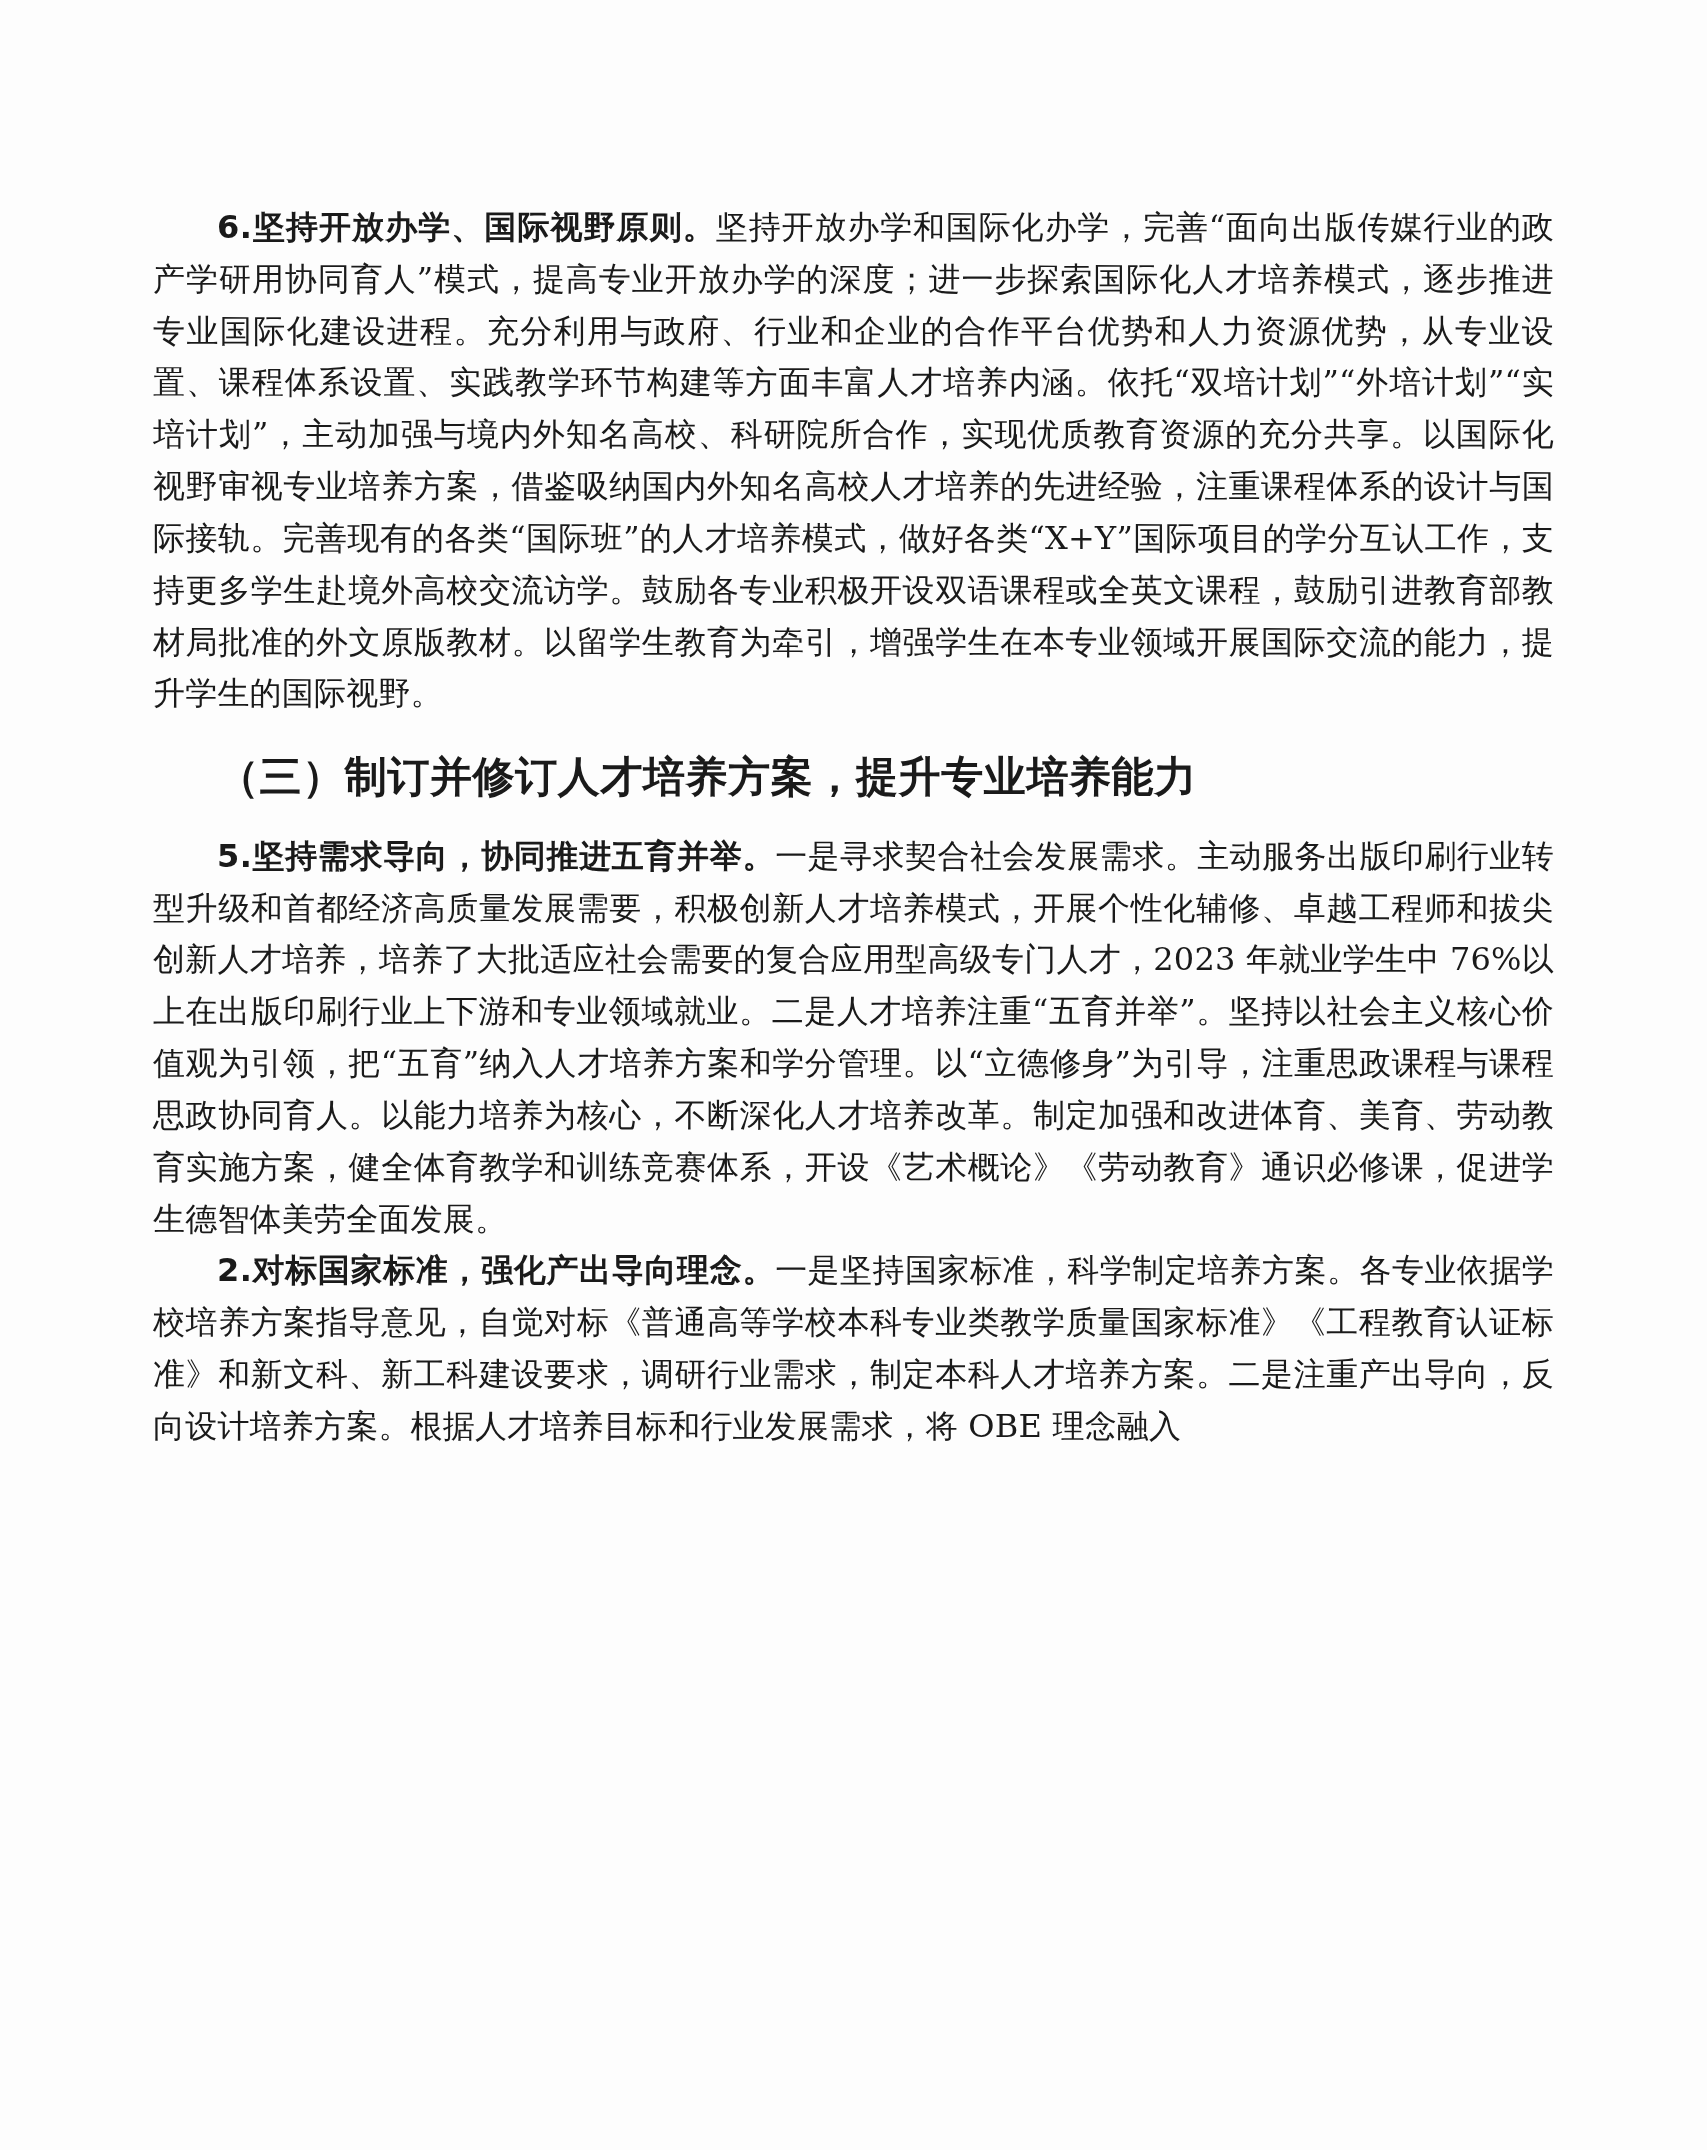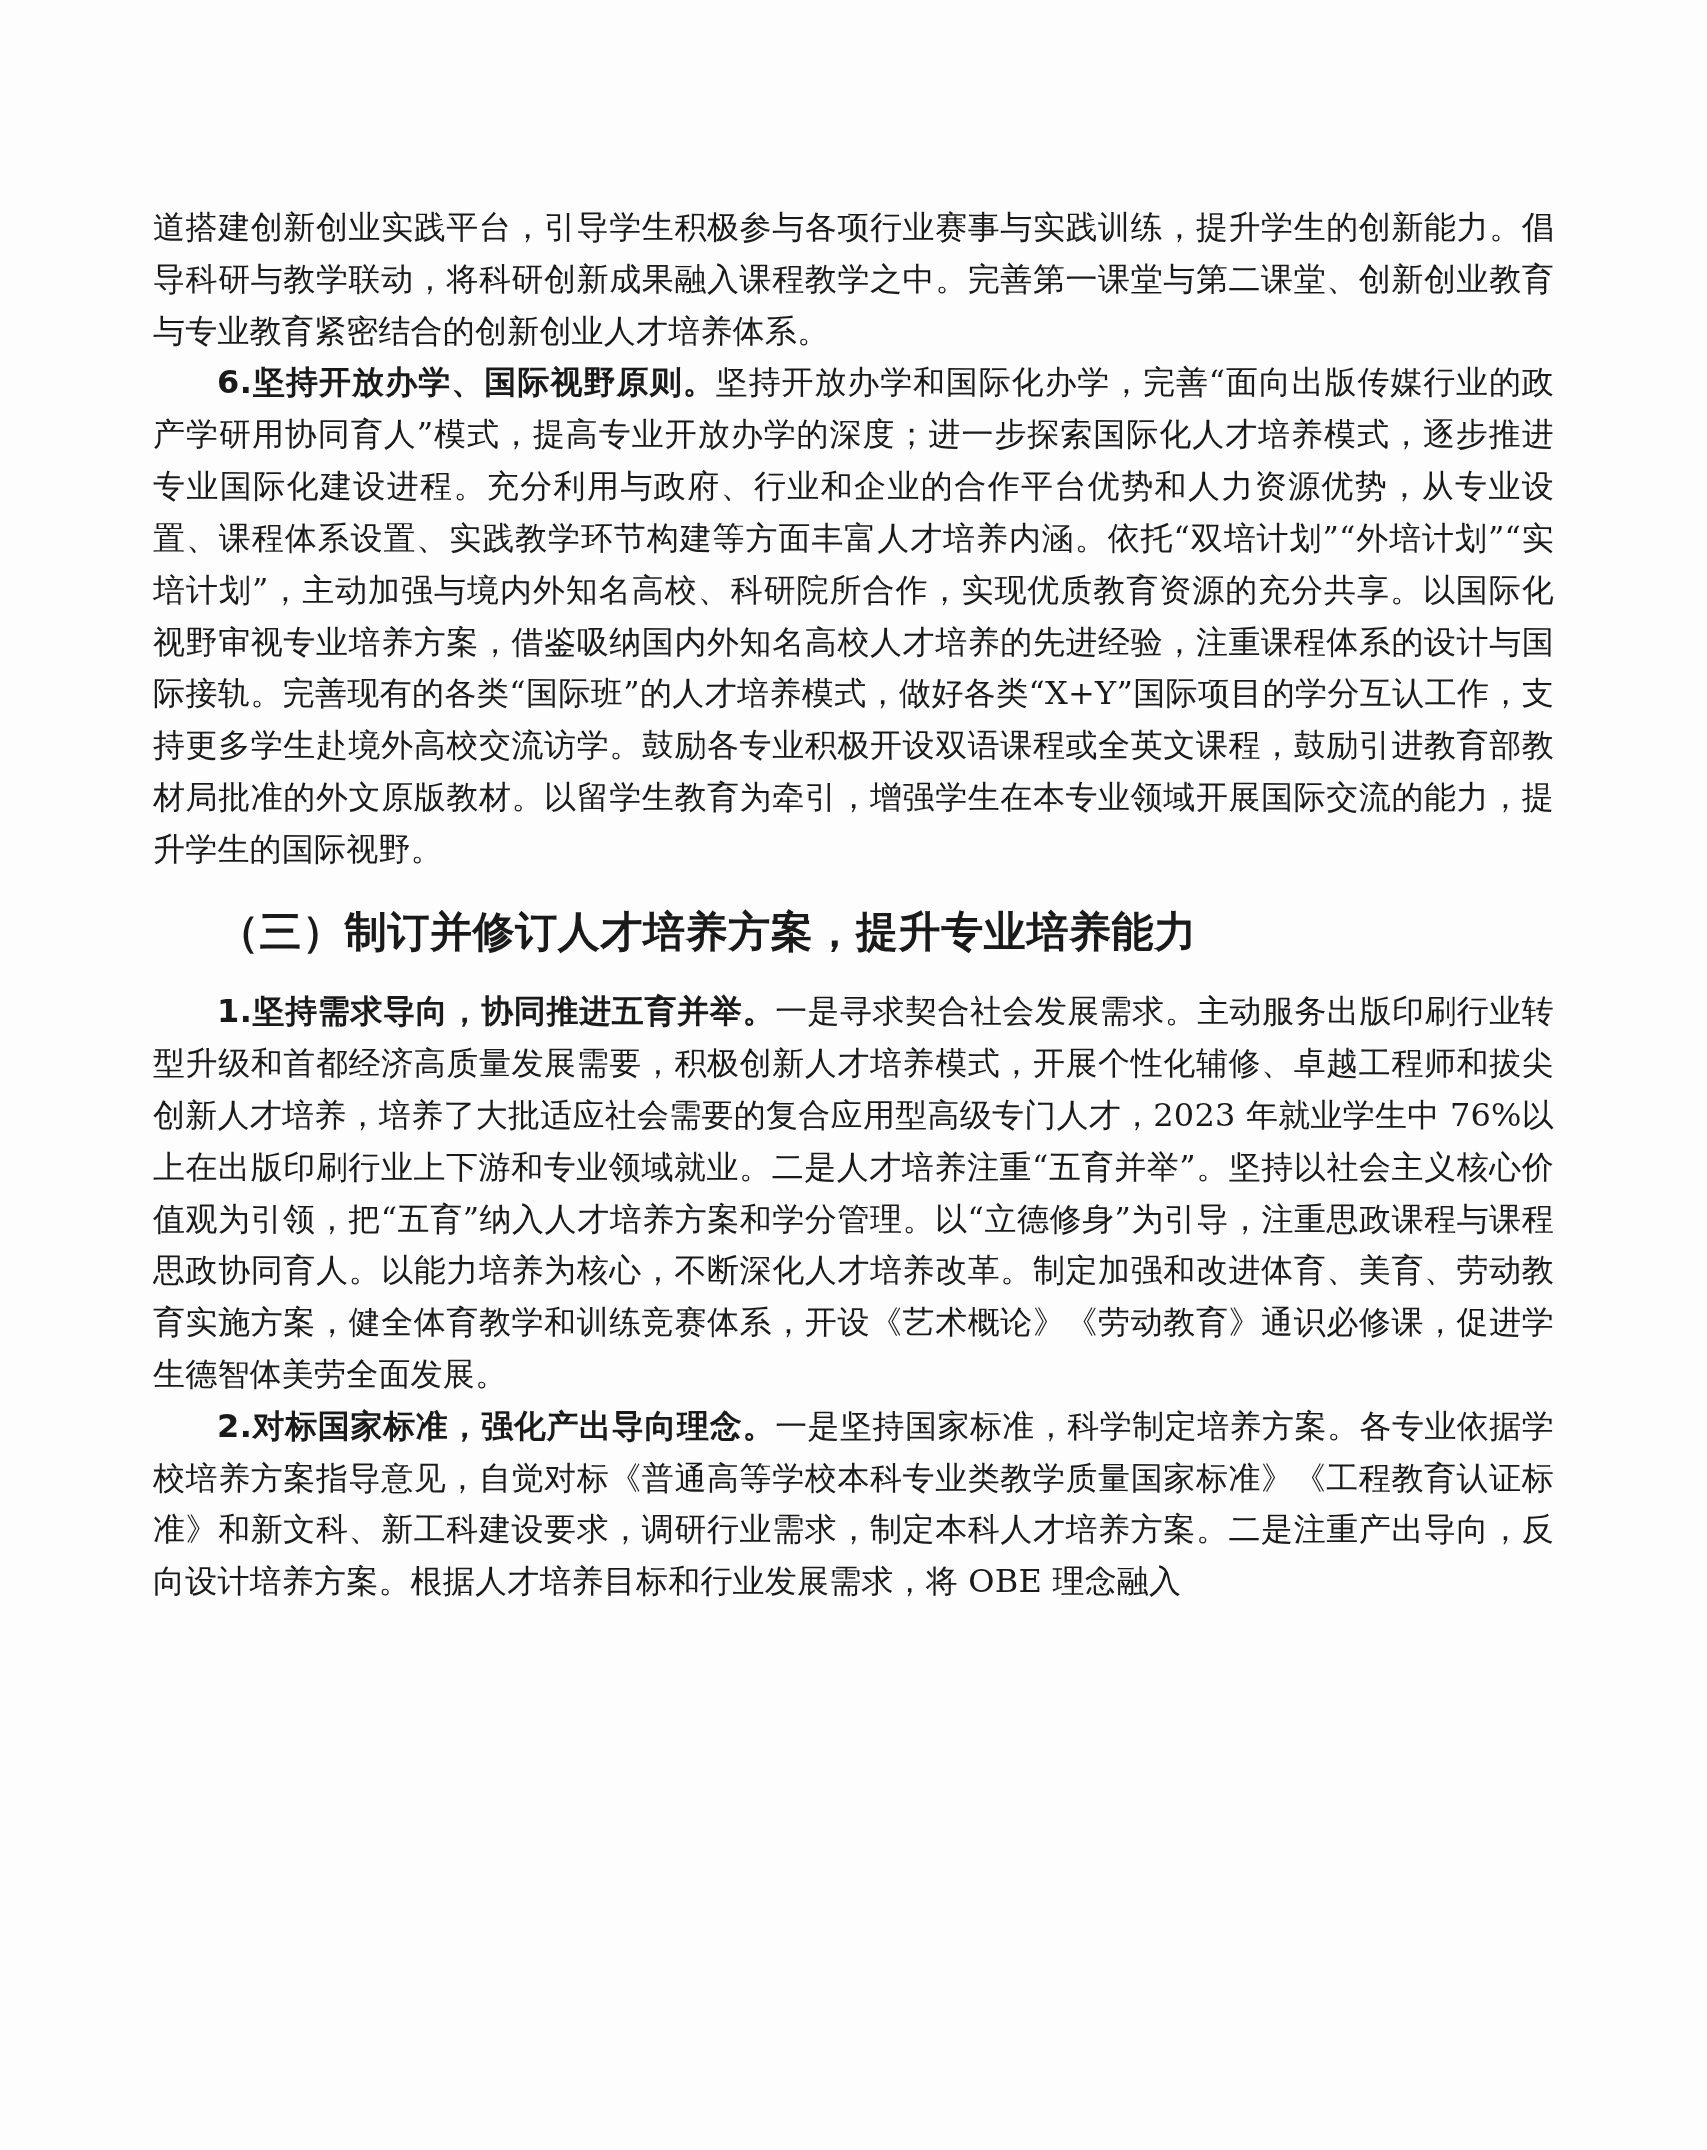--- a/index.html
+++ b/index.html
@@ -47,35 +47,32 @@
     font-size: 42px;
   }
 </style>
 </head>
 <body>
 
 <div class="page">
 
   <div class="doc-body">
 
-    <p class="para">
-      <span>道搭建创新创业实践平台，引导学生积极参与各项行业赛事与实践训练，提升学生的创新能力。倡导科研与教学联动，将科研创新成果融入课程教学之中。完善第一课堂与第二课堂、创新创业教育与专业教育紧密结合的创新创业人才培养体系。</span>
-    </p>
 
     <p class="para-indent">
       <span class="bold">6.坚持开放办学、国际视野原则。</span><span>坚持开放办学和国际化办学，完善“面向出版传媒行业的政产学研用协同育人”模式，提高专业开放办学的深度；进一步探索国际化人才培养模式，逐步推进专业国际化建设进程。充分利用与政府、行业和企业的合作平台优势和人力资源优势，从专业设置、课程体系设置、实践教学环节构建等方面丰富人才培养内涵。依托“双培计划”“外培计划”“实培计划”，主动加强与境内外知名高校、科研院所合作，实现优质教育资源的充分共享。以国际化视野审视专业培养方案，借鉴吸纳国内外知名高校人才培养的先进经验，注重课程体系的设计与国际接轨。完善现有的各类“国际班”的人才培养模式，做好各类“X+Y”国际项目的学分互认工作，支持更多学生赴境外高校交流访学。鼓励各专业积极开设双语课程或全英文课程，鼓励引进教育部教材局批准的外文原版教材。以留学生教育为牵引，增强学生在本专业领域开展国际交流的能力，提升学生的国际视野。</span>
     </p>
 
     <p class="heading">
       <span>（三）制订并修订人才培养方案，提升专业培养能力</span>
     </p>
 
 
     <p class="para-indent">
-      <span class="bold">1.坚持需求导向，协同推进五育并举。</span><span>一是寻求契合社会发展需求。主动服务出版印刷行业转型升级和首都经济高质量发展需要，积极创新人才培养模式，开展个性化辅修、卓越工程师和拔尖创新人才培养，培养了大批适应社会需要的复合应用型高级专门人才，2023 年就业学生中 76%以上在出版印刷行业上下游和专业领域就业。二是人才培养注重“五育并举”。坚持以社会主义核心价值观为引领，把“五育”纳入人才培养方案和学分管理。以“立德修身”为引导，注重思政课程与课程思政协同育人。以能力培养为核心，不断深化人才培养改革。制定加强和改进体育、美育、劳动教育实施方案，健全体育教学和训练竞赛体系，开设《艺术概论》《劳动教育》通识必修课，促进学生德智体美劳全面发展。</span>
+      <span class="bold">5.坚持需求导向，协同推进五育并举。</span><span>一是寻求契合社会发展需求。主动服务出版印刷行业转型升级和首都经济高质量发展需要，积极创新人才培养模式，开展个性化辅修、卓越工程师和拔尖创新人才培养，培养了大批适应社会需要的复合应用型高级专门人才，2023 年就业学生中 76%以上在出版印刷行业上下游和专业领域就业。二是人才培养注重“五育并举”。坚持以社会主义核心价值观为引领，把“五育”纳入人才培养方案和学分管理。以“立德修身”为引导，注重思政课程与课程思政协同育人。以能力培养为核心，不断深化人才培养改革。制定加强和改进体育、美育、劳动教育实施方案，健全体育教学和训练竞赛体系，开设《艺术概论》《劳动教育》通识必修课，促进学生德智体美劳全面发展。</span>
     </p>
 
     <p class="para-indent">
       <span class="bold">2.对标国家标准，强化产出导向理念。</span><span>一是坚持国家标准，科学制定培养方案。各专业依据学校培养方案指导意见，自觉对标《普通高等学校本科专业类教学质量国家标准》《工程教育认证标准》和新文科、新工科建设要求，调研行业需求，制定本科人才培养方案。二是注重产出导向，反向设计培养方案。根据人才培养目标和行业发展需求，将 OBE 理念融入</span>
     </p>
 
   </div>
 
 </div>
 

